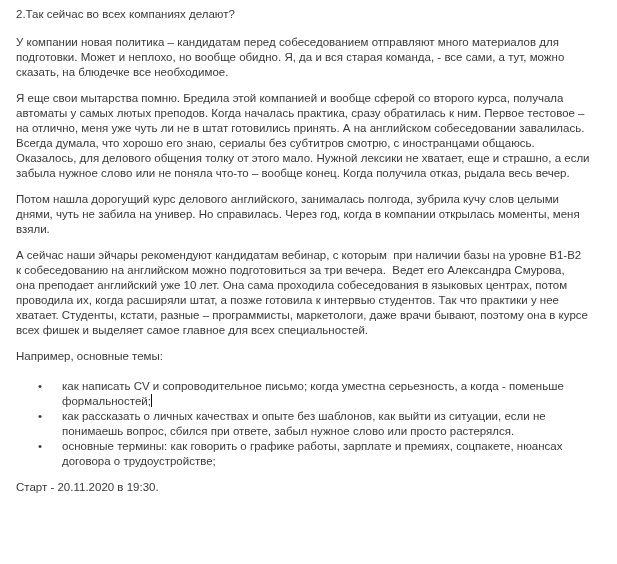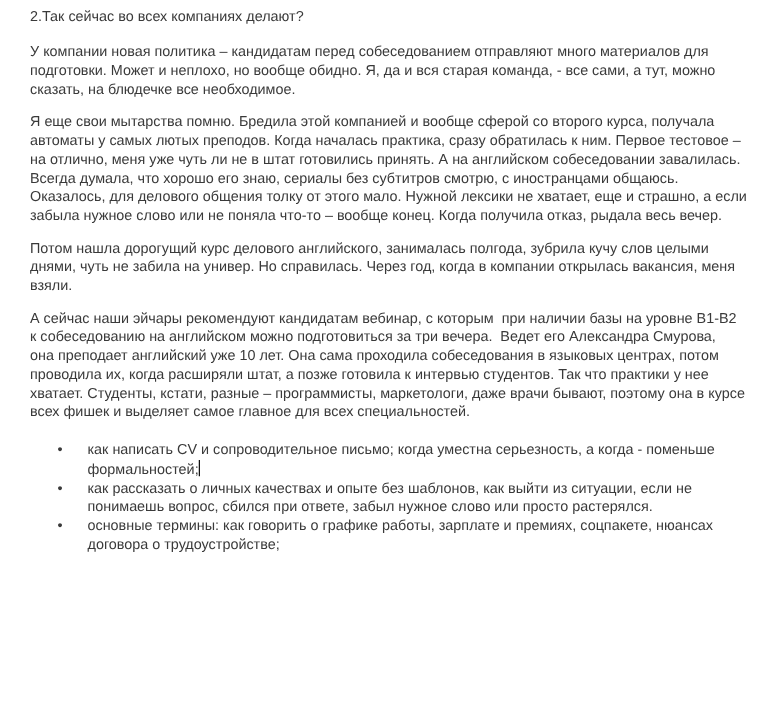--- a/index.html
+++ b/index.html
@@ -13,21 +13,21 @@
     overflow: hidden;
     font-family: "Liberation Sans", "DejaVu Sans", sans-serif;
     font-size: 11.5px;
     line-height: 15px;
     color: #3a3a3a;
   }
   .page {
     box-sizing: border-box;
     width: 617px;
     height: 564px;
-    padding: 7px 14px 0 24px;
+    padding: 7px 14px 0 16px;
     background: #ffffff;
   }
   .para {
     margin: 0 0 11px 0;
     white-space: pre-wrap;
   }
   .heading {
     margin: 0 0 13px 0;
     white-space: pre-wrap;
   }
@@ -71,34 +71,36 @@
 сказать, на блюдечке все необходимое.</p>
 
   <p class="para">Я еще свои мытарства помню. Бредила этой компанией и вообще сферой со второго курса, получала
 автоматы у самых лютых преподов. Когда началась практика, сразу обратилась к ним. Первое тестовое –
 на отлично, меня уже чуть ли не в штат готовились принять. А на английском собеседовании завалилась.
 Всегда думала, что хорошо его знаю, сериалы без субтитров смотрю, с иностранцами общаюсь.
 Оказалось, для делового общения толку от этого мало. Нужной лексики не хватает, еще и страшно, а если
 забыла нужное слово или не поняла что-то – вообще конец. Когда получила отказ, рыдала весь вечер.</p>
 
   <p class="para">Потом нашла дорогущий курс делового английского, занималась полгода, зубрила кучу слов целыми
-днями, чуть не забила на универ. Но справилась. Через год, когда в компании открылась вакансия, меня
+днями, чуть не забила на универ. Но справилась. Через год, когда в компании открылась моменты, меня
 взяли.</p>
 
   <p class="para">А сейчас наши эйчары рекомендуют кандидатам вебинар, с которым  при наличии базы на уровне B1-B2
 к собеседованию на английском можно подготовиться за три вечера.  Ведет его Александра Смурова,
 она преподает английский уже 10 лет. Она сама проходила собеседования в языковых центрах, потом
 проводила их, когда расширяли штат, а позже готовила к интервью студентов. Так что практики у нее
 хватает. Студенты, кстати, разные – программисты, маркетологи, даже врачи бывают, поэтому она в курсе
 всех фишек и выделяет самое главное для всех специальностей.</p>
 
+  <p class="para">Например, основные темы:</p>
 
   <ul class="topics">
     <li><span class="li-text">как написать CV и сопроводительное письмо; когда уместна серьезность, а когда - поменьше
 формальностей;</span><span class="caret"></span></li>
     <li><span class="li-text">как рассказать о личных качествах и опыте без шаблонов, как выйти из ситуации, если не
 понимаешь вопрос, сбился при ответе, забыл нужное слово или просто растерялся.</span></li>
     <li><span class="li-text">основные термины: как говорить о графике работы, зарплате и премиях, соцпакете, нюансах
 договора о трудоустройстве;</span></li>
   </ul>
 
 
+  <p class="para">Старт - 20.11.2020 в 19:30.</p>
 </div>
 
 </body></html>

